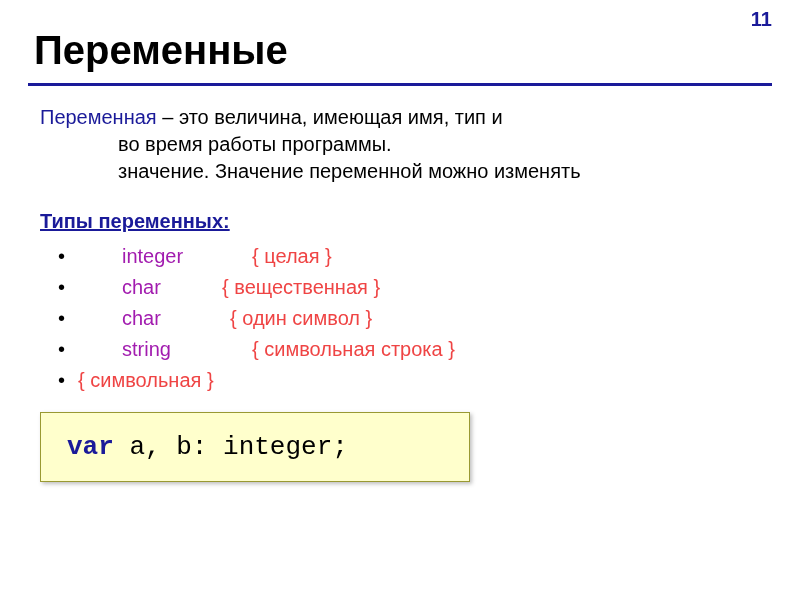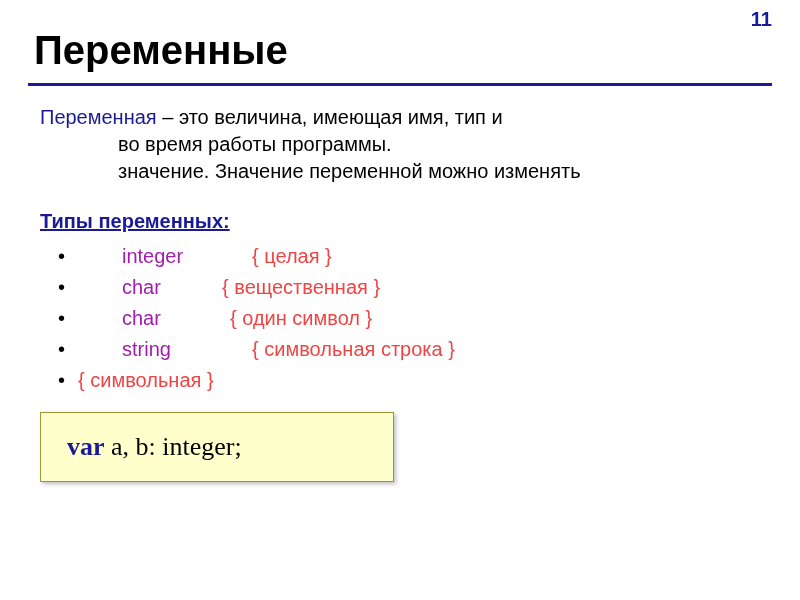--- a/index.html
+++ b/index.html
@@ -77,25 +77,25 @@
     color: #ef4444;
   }
   .codebox-wrap {
     padding: 0 40px 0 40px;
   }
   .codebox {
     background: #ffffcc;
     border: 1px solid #999933;
     box-shadow: 2px 2px 4px rgba(0,0,0,0.25);
     padding: 14px 20px 14px 26px;
-    font-family: Liberation Serif, serif;
+    font-family: Liberation Mono, monospace;
     font-size: 26px;
     line-height: 1.55;
     color: #000;
-    width: 354px;
+    width: 430px;
   }
   .codebox .kw { color: #1a1a99; font-weight: bold; }
 </style>
 </head>
 <body>
 
 <div class="page-number">11</div>
 
 <div class="title">Переменные</div>
 <div class="title-underline"></div>

